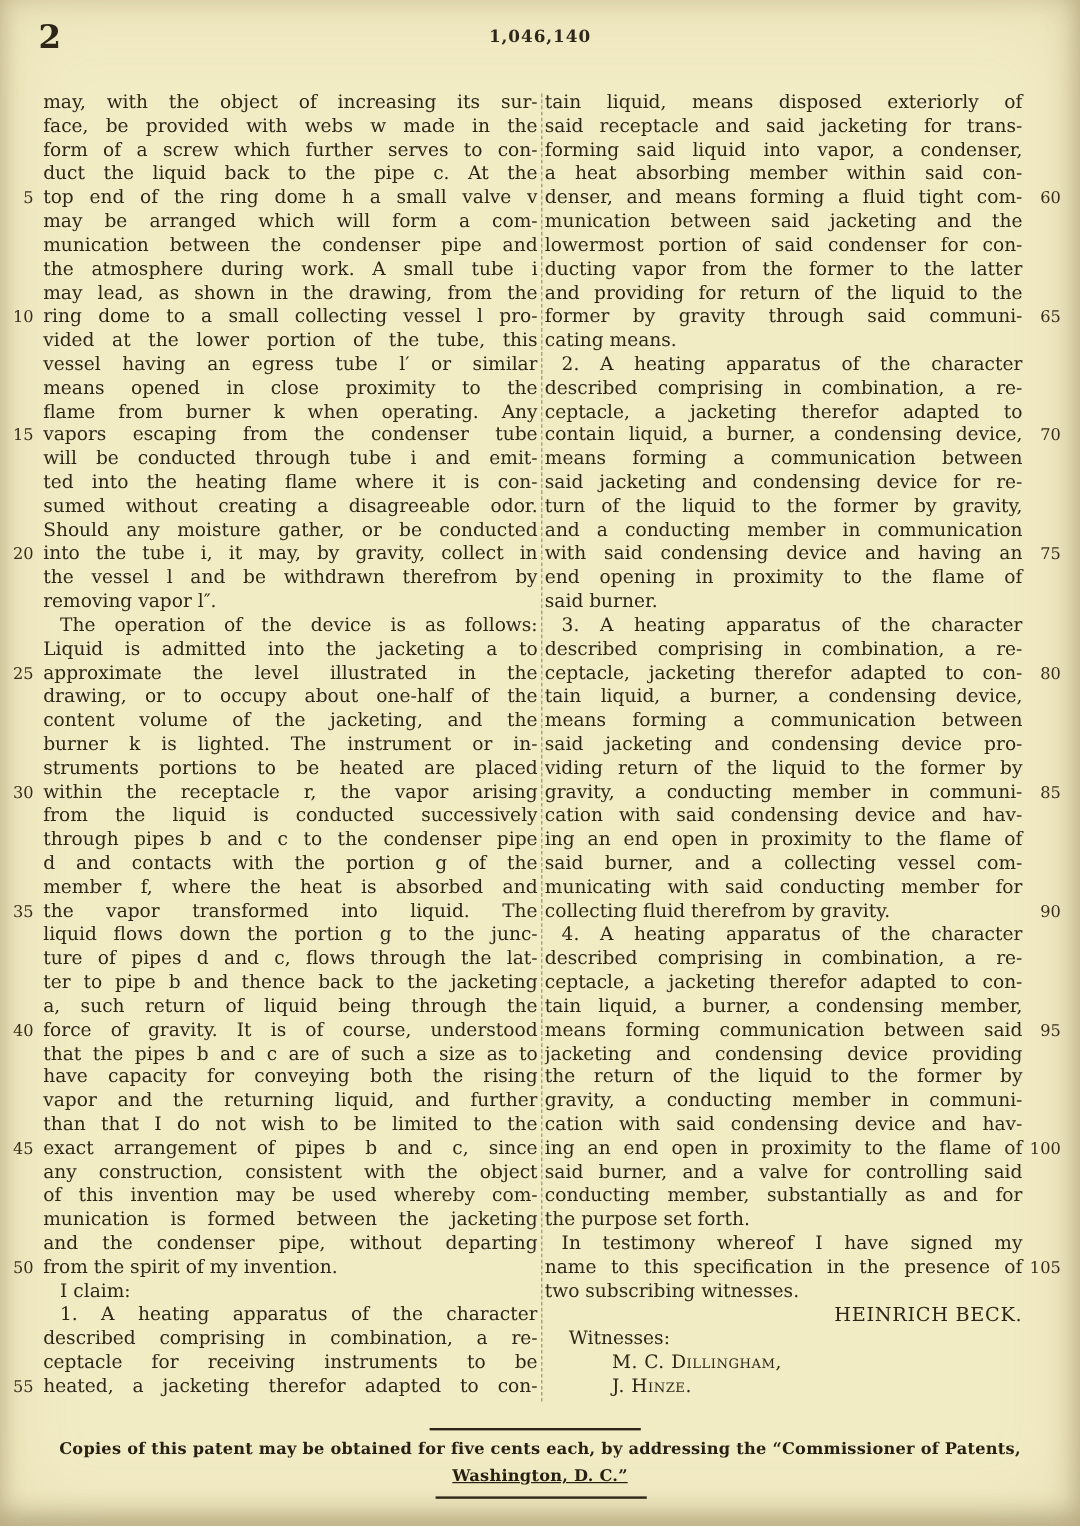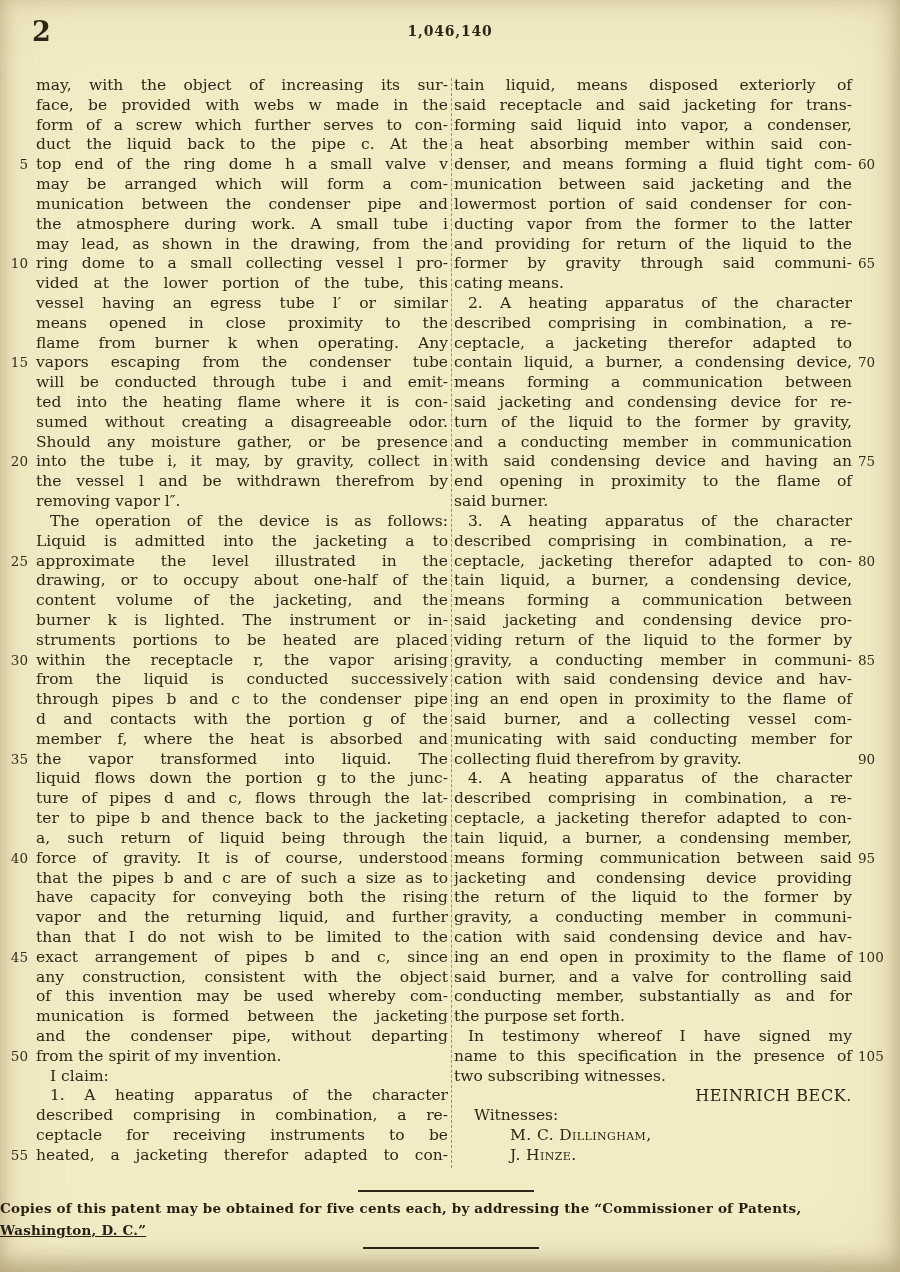--- a/index.html
+++ b/index.html
@@ -30,35 +30,35 @@
   .col { position: absolute; top: 76px; font-size: 15.5px; }
   .col-left  { left: 2px;   width: 446px; }
   .col-right { left: 454px; width: 432px; }
   .divider {
     position: absolute; left: 451px; top: 78px; height: 1090px; width: 0;
     border-left: 1.6px dashed rgba(86,70,42,.55);
   }
   .line { display: flex; align-items: baseline; height: 19.82px; line-height: 19.82px; overflow: hidden; }
   .num  { font-size: 13.5px; flex: 0 0 auto; color: #352c1a; }
   .col-left  .num { width: 26px; text-align: right; padding-right: 4px; margin-right: 4px; }
-  .col-right .num { width: 26px; text-align: left; padding-left: 6px; }
+  .col-right .num { width: 26px; text-align: right; padding-left: 6px; }
   .txt { flex: 1 1 auto; min-width: 0; text-align: justify; text-align-last: justify; white-space: nowrap; }
   .col-right .txt { flex: 0 0 398px; width: 398px; }
   .nj .txt { text-align: left; text-align-last: left; }
   .ind .txt { text-indent: 14px; }
   
   .sig .txt { text-align: center; text-align-last: right; padding-right: 22px; letter-spacing: .6px; font-size: 16px; }
   .wit-label .txt { text-align: center; text-align-last: left; padding-left: 20px; }
   .wit-name  .txt { text-align: left; text-align-last: left; padding-left: 56px; font-variant: small-caps; letter-spacing: .4px; }
   
   .footer-rule { position: absolute; height: 2px; background: #2e2718; }
   .rule-top    { left: 358px; top: 1190px; width: 176px; }
   .rule-bottom { left: 363px; top: 1247px; width: 176px; }
   .footer-text {
-    position: absolute; left: 0; right: 0; text-align: left;
+    position: absolute; left: 0; right: 0; text-align: center;
     font-weight: bold; font-size: 13.5px; letter-spacing: .2px; color: #261f12;
   }
   .footer-l1 { top: 1200px; }
   .footer-l2 { top: 1222px; text-decoration: underline; }
 </style>
 </head>
 <body>
 
 <div class="page">
 
@@ -154,21 +154,21 @@
         <div class="txt">ted into the heating flame where it is con-</div>
       </div>
 
       <div class="line">
         <span class="num"></span>
         <div class="txt">sumed without creating a disagreeable odor.</div>
       </div>
 
       <div class="line">
         <span class="num"></span>
-        <div class="txt">Should any moisture gather, or be presence</div>
+        <div class="txt">Should any moisture gather, or be conducted</div>
       </div>
 
       <div class="line">
         <span class="num">20</span>
         <div class="txt">into the tube i, it may, by gravity, collect in</div>
       </div>
 
       <div class="line">
         <span class="num"></span>
         <div class="txt">the vessel l and be withdrawn therefrom by</div>

